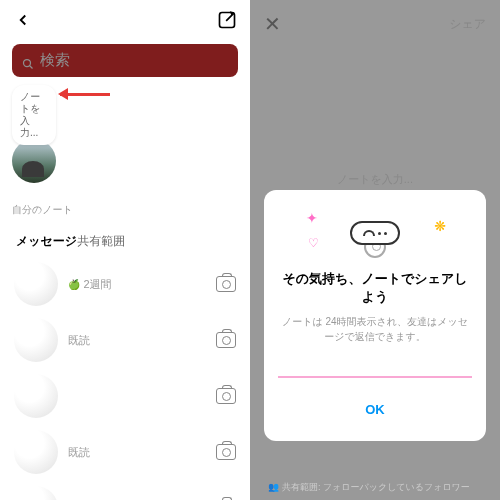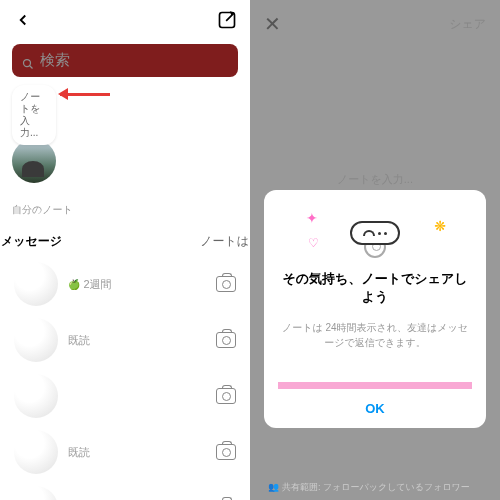--- a/index.html
+++ b/index.html
@@ -10,21 +10,21 @@
 .header{display:flex;align-items:center;justify-content:space-between;padding:8px 12px;height:40px}
 .icon-btn{width:22px;height:22px;display:flex;align-items:center;justify-content:center;cursor:pointer}
 .search-bar{margin:4px 12px;padding:7px 10px;background:#7f1d1d;border-radius:8px;display:flex;align-items:flex-end;gap:6px;color:#8e8e8e;font-size:15px}
 .notes-section{padding:4px 12px 8px;position:relative}
 .note-bubble{background:#fff;border-radius:12px;padding:6px 8px;font-size:10px;color:#666;width:44px;box-shadow:0 1px 3px rgba(0,0,0,.1);position:relative;z-index:2;line-height:1.2}
 .avatar{width:44px;height:44px;border-radius:50%;background:linear-gradient(180deg,#c4d4e0 0%,#5a7a6a 60%,#2a3a2a 100%);margin-top:-6px;position:relative}
 .avatar::before{content:"";position:absolute;bottom:6px;left:10px;width:22px;height:16px;background:#3a3a3a;border-radius:50% 50% 0 0}
 .note-label{font-size:10px;color:#999;margin-top:20px}
 .arrow{position:absolute;left:60px;top:12px;width:50px;height:3px;background:#e53935;z-index:5}
 .arrow::before{content:"";position:absolute;left:-8px;top:-5px;border:6px solid transparent;border-right:10px solid #e53935}
-.tabs{display:flex;justify-content:space-between;padding:8px 1px 6px;font-size:12px;font-weight:600}
+.tabs{display:flex;padding:8px 16px 6px;font-size:12px;font-weight:600}
 .tab-req{font-weight:400;color:#666}
 .list{overflow:hidden}
 .row{display:flex;align-items:center;padding:6px 14px;gap:10px}
 .circle{width:44px;height:44px;border-radius:50%;background:radial-gradient(circle at 35% 30%,#fff 0%,#fff 35%,#eee 70%,#ddd 100%);flex-shrink:0}
 .meta{flex:1;font-size:11px;color:#999;display:flex;align-items:center;gap:3px}
 .apple{color:#4caf50;font-size:10px}
 .cam{width:20px;height:16px;border:1.5px solid #888;border-radius:3px;position:relative}
 .cam::before{content:"";position:absolute;top:-4px;left:5px;width:8px;height:3px;border:1.5px solid #888;border-bottom:none;border-radius:3px 3px 0 0}
 .cam::after{content:"";position:absolute;top:3px;left:5px;width:7px;height:7px;border:1.5px solid #888;border-radius:50%}
 .right-header{position:absolute;top:0;left:0;right:0;display:flex;justify-content:space-between;align-items:center;padding:12px 14px;color:#777}
@@ -35,23 +35,23 @@
 .modal-illus{height:50px;display:flex;align-items:center;justify-content:center;position:relative;margin-bottom:12px}
 .illus-bubble{width:50px;height:24px;border:2px solid #333;border-radius:12px;background:#fff;display:flex;align-items:center;justify-content:center;gap:3px;position:relative;z-index:2}
 .dot{width:3px;height:3px;border-radius:50%;background:#333}
 .wave{width:12px;height:6px;border:2px solid #333;border-bottom:none;border-radius:10px 10px 0 0}
 .illus-circle{position:absolute;width:22px;height:22px;border:2px solid #aaa;border-radius:50%;top:28px;background:#fff}
 .illus-circle::before{content:"";position:absolute;top:4px;left:6px;width:7px;height:7px;border:1.5px solid #aaa;border-radius:50%}
 .sparkle{position:absolute;font-size:14px}
 .sp1{left:28px;top:2px;color:#ff6ec7}
 .sp2{right:26px;top:10px;color:#ffb800}
 .heart{position:absolute;left:30px;top:28px;color:#ff6ec7;font-size:12px}
-.modal-title{font-size:13px;font-weight:600;line-height:1.4;margin-bottom:14px}
+.modal-title{font-size:13px;font-weight:600;line-height:1.4;margin-bottom:8px}
 .modal-sub{font-size:10px;color:#999;line-height:1.5;margin-bottom:32px;padding:0 4px}
-.modal-ok{border-top:7px solid #f9a8d4;padding:12px 0;color:#0095f6;font-size:13px;font-weight:600;cursor:pointer}
+.modal-ok{border-top:2px solid #f9a8d4;padding:24px 0;color:#0095f6;font-size:13px;font-weight:600;cursor:pointer}
 .footer{position:absolute;bottom:6px;left:0;right:12px;text-align:center;font-size:9px;color:#ccc}
 </style>
 </head>
 <body>
 
 <div class="panel left">
   <div class="header">
     <div class="icon-btn">
       <svg width="18" height="18" viewBox="0 0 24 24" fill="none" stroke="#000" stroke-width="2.5">
           <path d="M15 18l-6-6 6-6"></path>
@@ -73,21 +73,21 @@
     <span>検索</span>
   </div>
   <div class="notes-section">
     <div class="arrow"></div>
     <div class="note-bubble">ノートを入力...</div>
     <div class="avatar"></div>
     <div class="note-label">自分のノート</div>
   </div>
   <div class="tabs">
     <span>メッセージ</span>
-    <span class="tab-req">ノートは</span>
+    <span class="tab-req">共有範囲</span>
   </div>
   <div class="list">
     <div class="row">
         <div class="circle"></div>
         <div class="meta">
           <span class="apple">🍏</span>
           <span>2週間</span>
         </div>
         <div class="cam"></div>
       </div>

